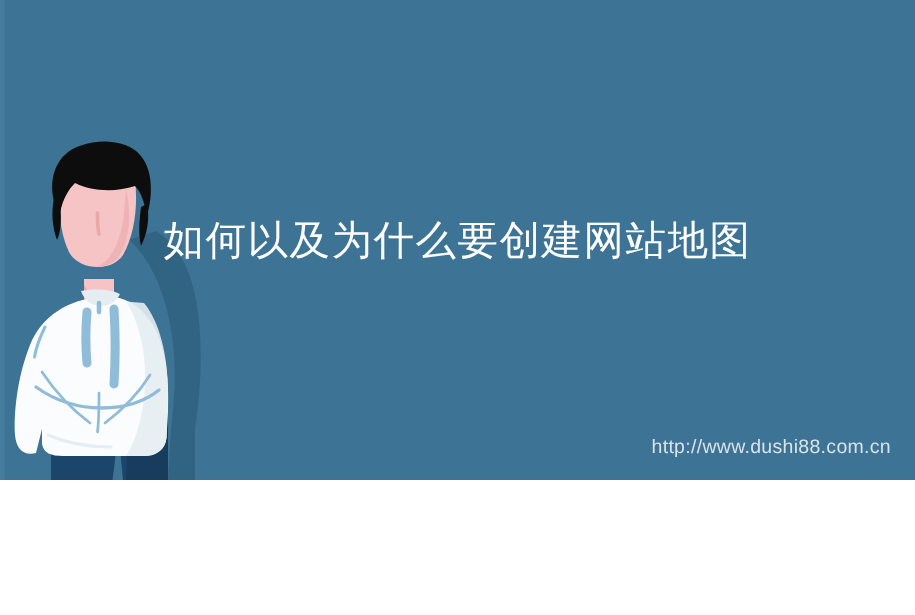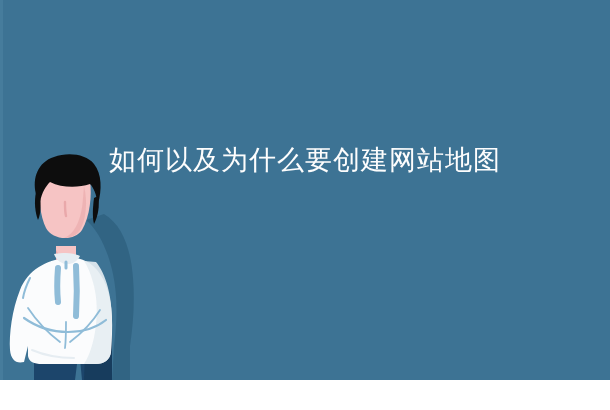--- a/index.html
+++ b/index.html
@@ -10,21 +10,21 @@
   body {
     width: 610px;
     height: 410px;
     overflow: hidden;
     font-family: "Liberation Sans", "DejaVu Sans", sans-serif;
   }
 
   #banner {
     position: relative;
     width: 610px;
-    height: 380px;
+    height: 320px;
     background: #3d7394;
     overflow: hidden;
   }
 
   
   #left-edge-strip {
     position: absolute;
     left: 0;
     top: 0;
     width: 3px;
@@ -142,14 +142,15 @@
 
       <path d="M36 42 C34 52 35 62 38 70 C41 64 41 54 40 46 Z" fill="#0d0d0d"></path>
 
       <path d="M98 46 C100 56 98 66 94 74 C92 66 93 56 94 48 Z" fill="#0d0d0d"></path>
 
     </svg>
   </div>
 
   <div id="title">如何以及为什么要创建网站地图</div>
 
+  <div id="watermark">http://www.dushi88.com.cn</div>
 
 </div>
 
 </body></html>

